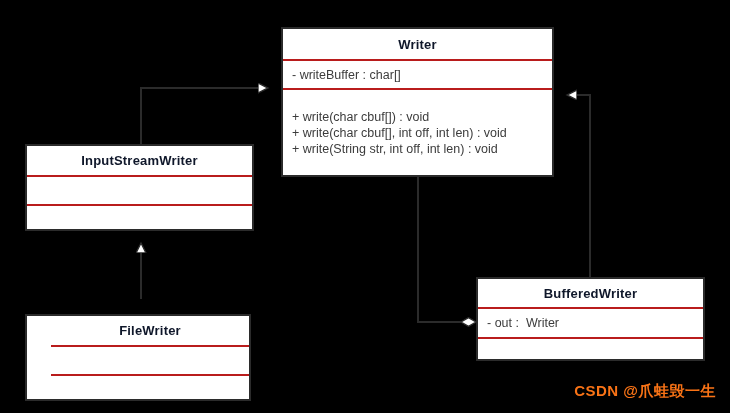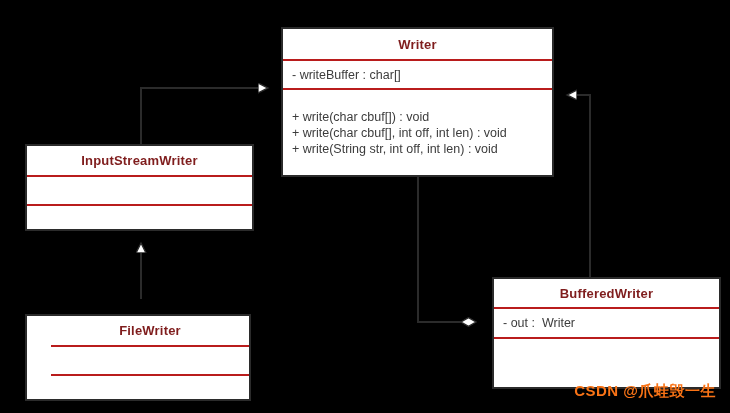--- a/index.html
+++ b/index.html
@@ -29,21 +29,21 @@
   }
   .compartment + .compartment {
     border-top: 2px solid #b91c1c;
   }
   .class-title {
     display: flex;
     align-items: center;
     justify-content: center;
     font-weight: bold;
     font-size: 13px;
-    color: #7f1d1d;
+    color: #0f172a;
     letter-spacing: 0.2px;
   }
   .member-list {
     display: flex;
     flex-direction: column;
     justify-content: center;
     padding: 3px 0 3px 9px;
   }
   .member {
     font-size: 12.5px;
@@ -122,21 +122,21 @@
     <div class="compartment member-list empty" style="height:29px;"></div>
     <div class="compartment member-list empty" style="flex:1 1 auto;"></div>
   </div>
 
   <div class="uml-class" style="left:25px; top:314px; width:226px; height:87px;padding-left:24px;">
     <div class="compartment class-title" style="height:29px;">FileWriter</div>
     <div class="compartment member-list empty" style="height:29px;"></div>
     <div class="compartment member-list empty" style="flex:1 1 auto;"></div>
   </div>
 
-  <div class="uml-class" style="left:492px; top:277px; width:229px; height:112px;">
+  <div class="uml-class" style="left:476px; top:277px; width:229px; height:84px;">
     <div class="compartment class-title" style="height:28px;">BufferedWriter</div>
     <div class="compartment member-list" style="height:30px;">
       <div class="member">- out :  Writer</div>
     </div>
     <div class="compartment member-list empty" style="flex:1 1 auto;"></div>
   </div>
 
   <div class="watermark">CSDN @爪蛙毁一生</div>
 
 </div>

